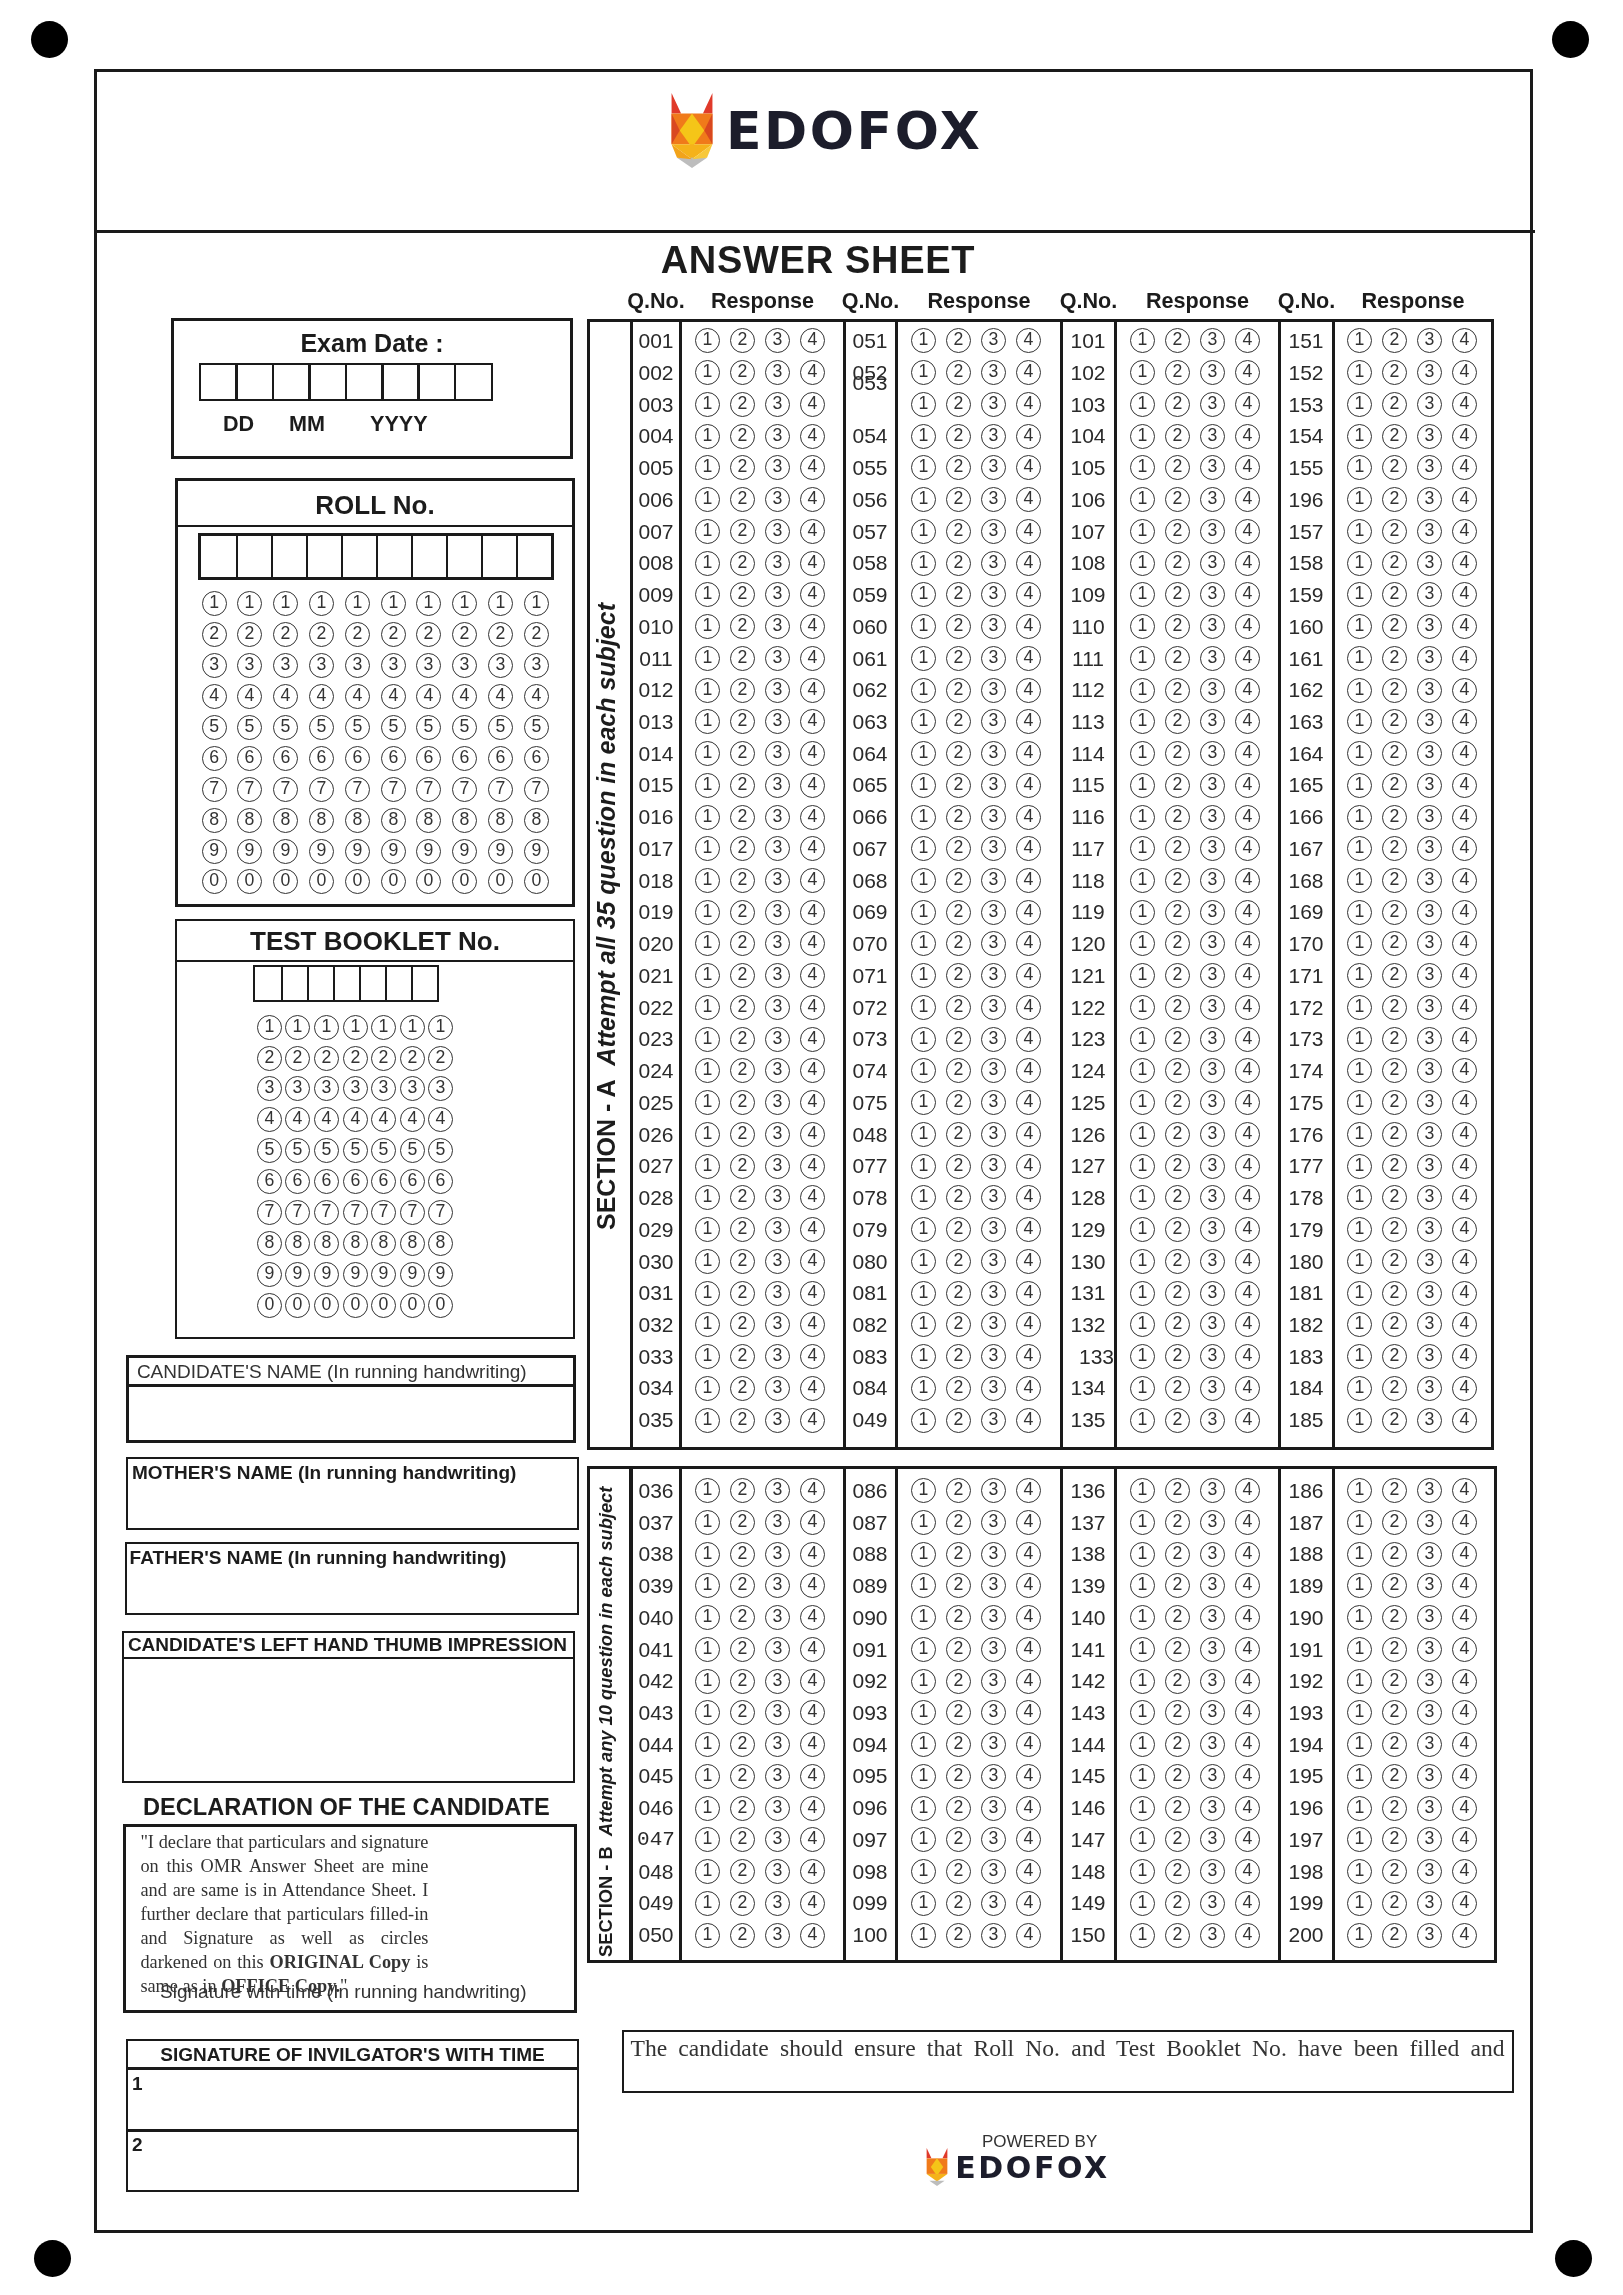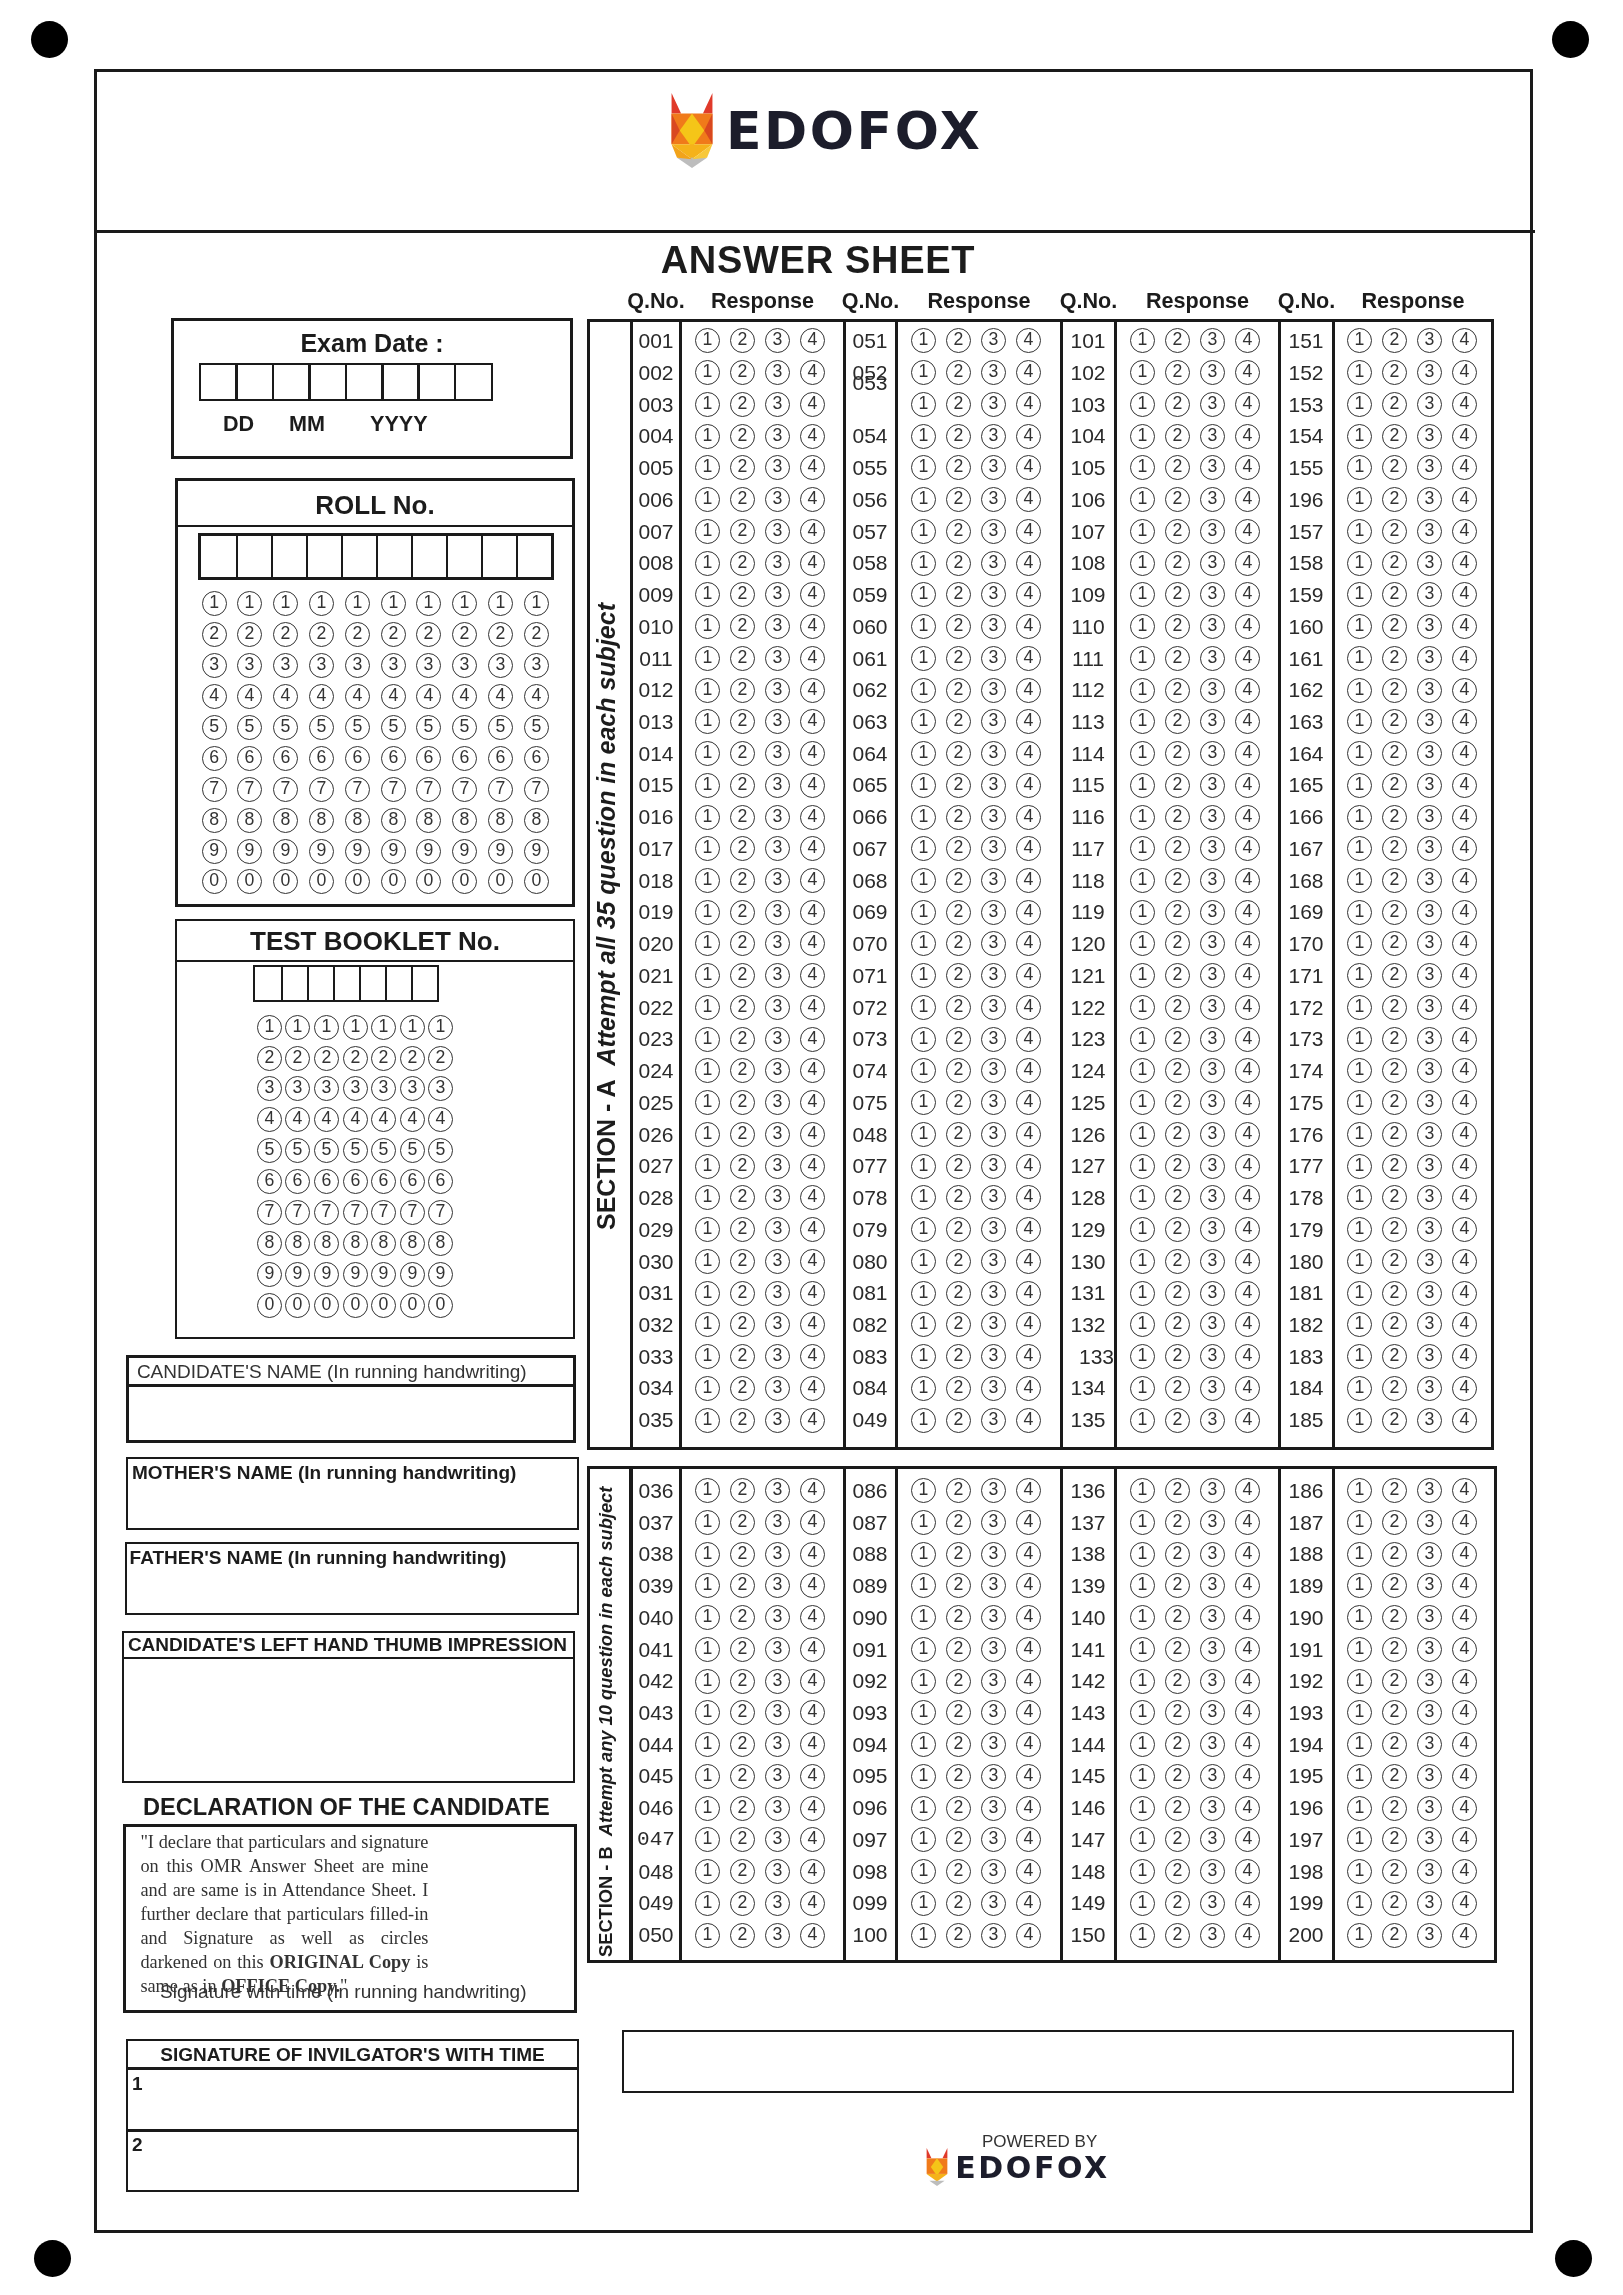--- a/index.html
+++ b/index.html
@@ -1346,20 +1346,21 @@
     <div class="bubble" style="left:1417px;top:1891px;">3</div>
     <div class="bubble" style="left:1452px;top:1891px;">4</div>
     <div class="qno" style="left:1280px;top:1923px;">200</div>
     <div class="bubble" style="left:1347px;top:1923px;">1</div>
     <div class="bubble" style="left:1382px;top:1923px;">2</div>
     <div class="bubble" style="left:1417px;top:1923px;">3</div>
     <div class="bubble" style="left:1452px;top:1923px;">4</div>
   </div>
 
 <div class="box thin" style="left:622px;top:2030px;width:892px;height:63px;">
+  <div class="notice" style="left:6.5px;top:2.6px;width:874px;text-align:justify;text-align-last:justify;">The candidate should ensure that Roll No. and Test Booklet No. have been filled and</div>
 </div>
 
 <div style="position:absolute;left:982px;top:2132px;font-size:17px;color:#333;">POWERED BY</div>
 <div class="logo" style="left:924px;top:2148px;">
   <svg width="26" height="38" viewBox="0 0 60 110">
     <polygon points="0,0 14,30 0,30" fill="#e03a2a"></polygon>
     <polygon points="60,0 46,30 60,30" fill="#e03a2a"></polygon>
     <polygon points="0,30 60,30 60,75 0,75" fill="#f07a1a"></polygon>
     <polygon points="30,30 48,55 30,80 12,55" fill="#f5c518"></polygon>
     <polygon points="0,75 60,75 30,97" fill="#f5b21a"></polygon>

